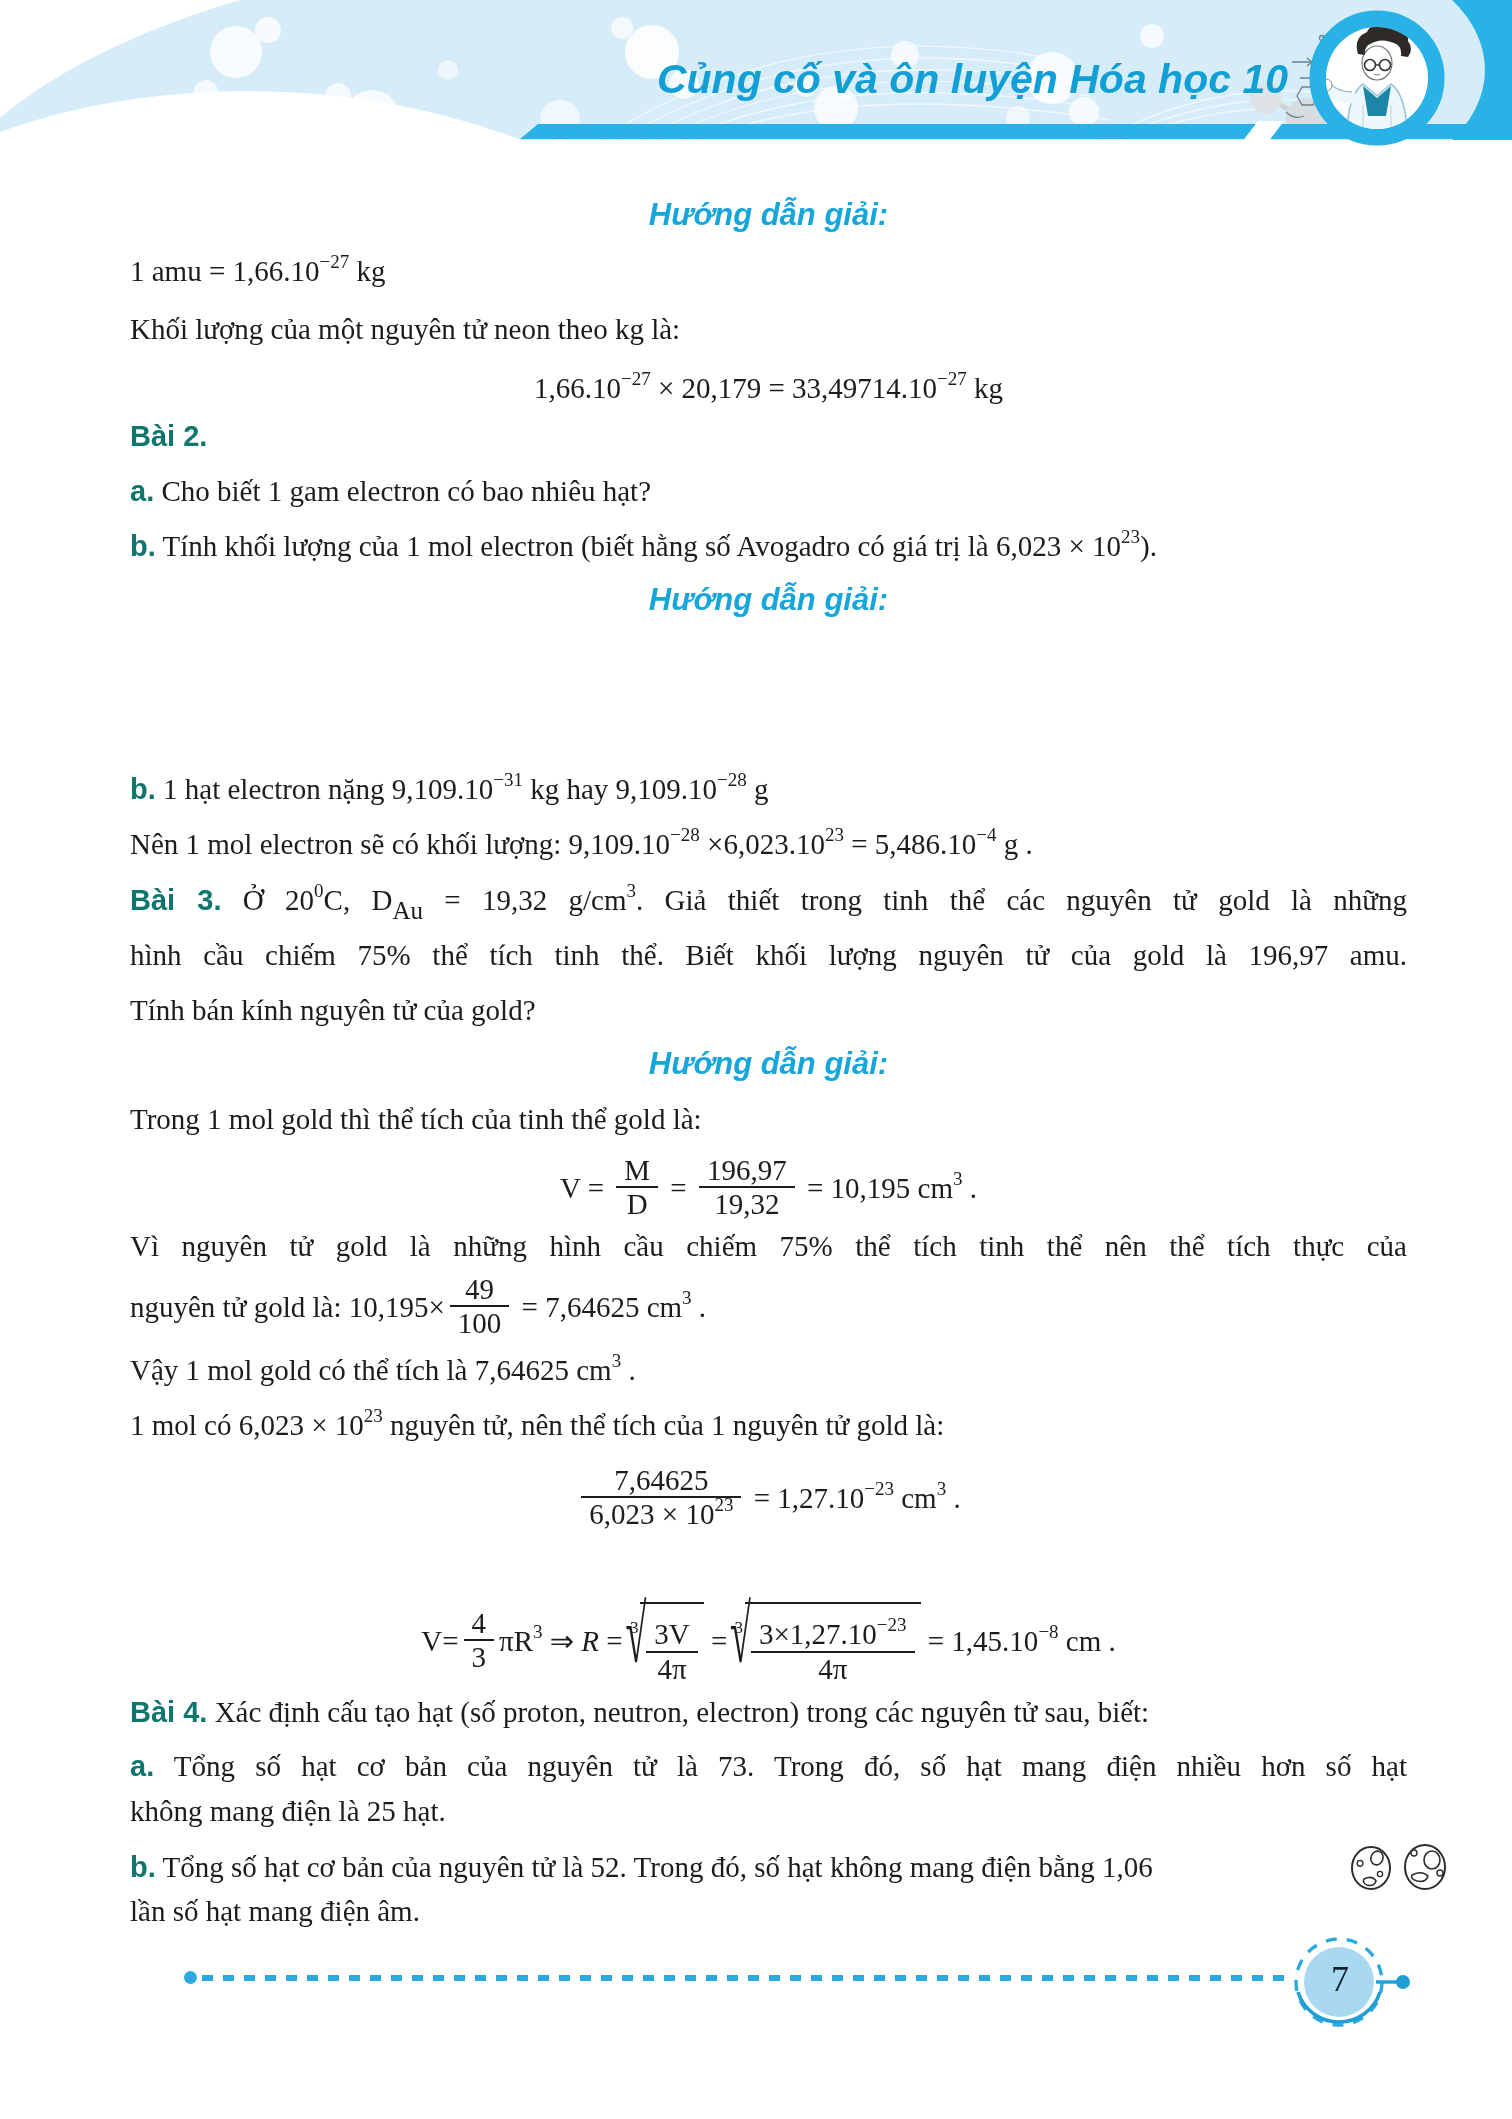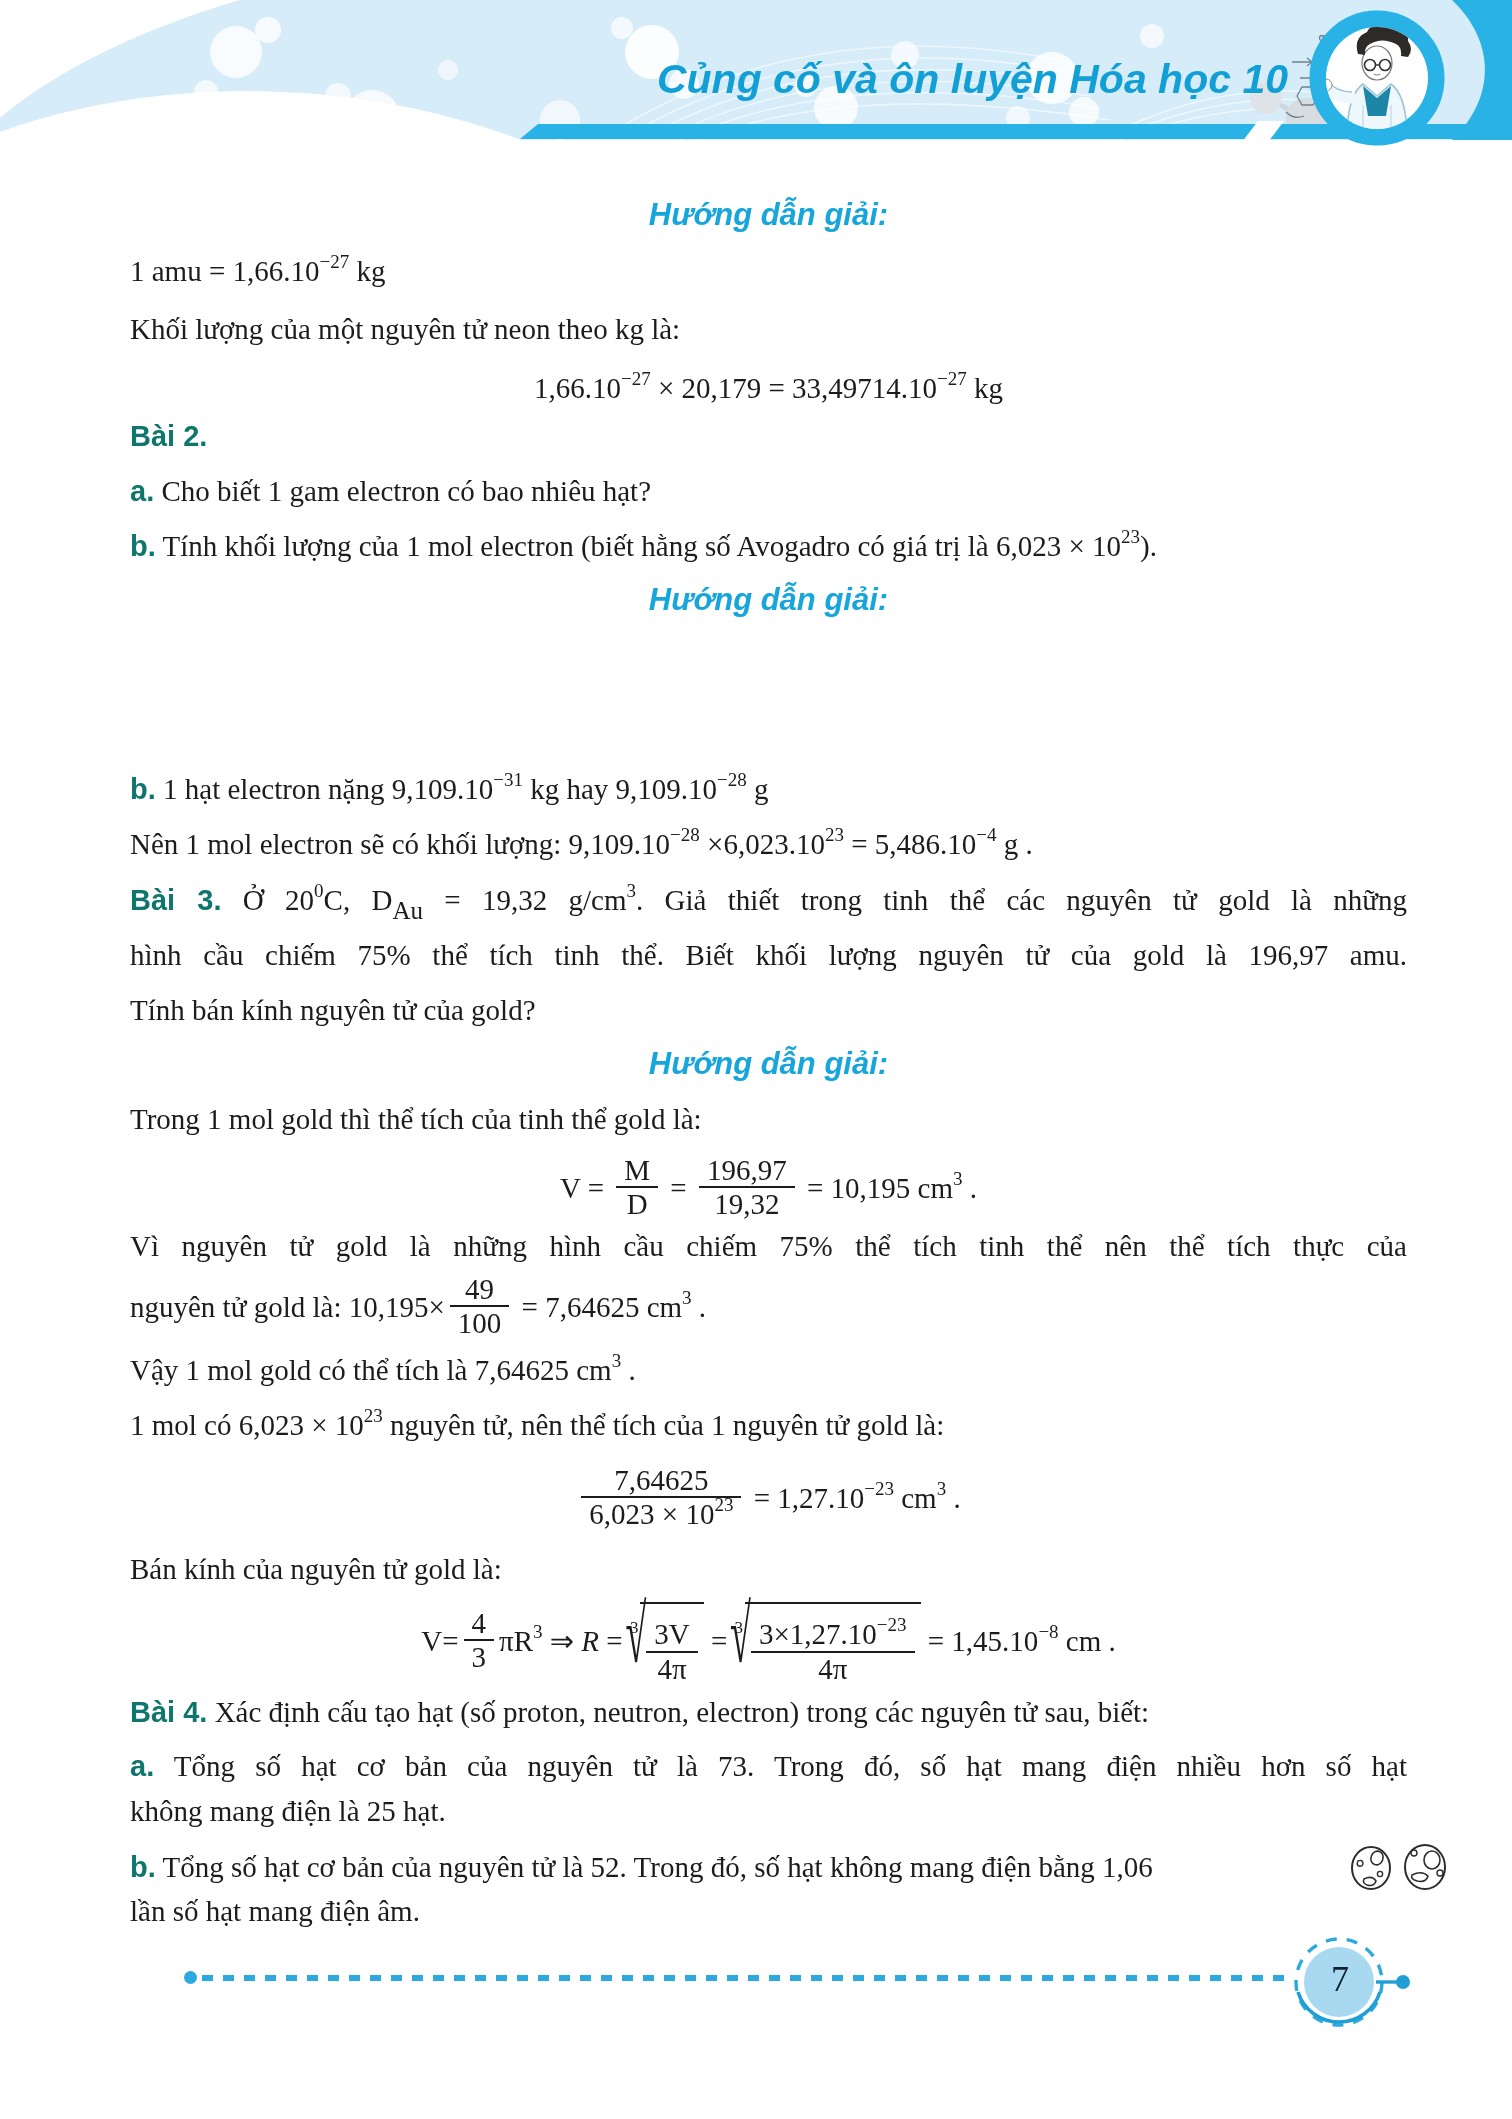--- a/index.html
+++ b/index.html
@@ -173,21 +173,20 @@
   <div class="ln jfull" style="top:1219px">Vì nguyên tử gold là những hình cầu chiếm 75% thể tích tinh thể nên thể tích thực của</div>
 
   <div class="ln tall" style="top:1265px"><span>nguyên tử gold là: 10,195×</span><span class="frac"><span class="num">49</span><span class="den">100</span></span><span> = 7,64625 cm</span><sup>3</sup><span> .</span></div>
 
   <div class="ln" style="top:1343px"><span>Vậy 1 mol gold có thể tích là 7,64625 cm</span><sup>3</sup><span> .</span></div>
 
   <div class="ln" style="top:1398px"><span>1 mol có 6,023 × 10</span><sup>23</sup><span> nguyên tử, nên thể tích của 1 nguyên tử gold là:</span></div>
 
   <div class="ln tall center" style="top:1456px"><span class="frac"><span class="num">7,64625</span><span class="den"><span>6,023 × 10</span><sup>23</sup></span></span><span> = 1,27.10</span><sup>−23</sup><span> cm</span><sup>3</sup><span> .</span></div>
 
-  <div class="ln" style="top:1542px">Bán kính của nguyên tử gold là:</div>
 
   <div class="ln tall center" style="top:1598px"><span>V=</span><span class="frac"><span class="num">4</span><span class="den">3</span></span><span>πR</span><sup>3</sup><span> ⇒ </span><span class="it">R</span><span> = </span><span class="croot"><span class="ridx">3</span><span class="rsign">√</span><span class="rbody"><span class="frac"><span class="num">3V</span><span class="den">4π</span></span></span></span><span> = </span><span class="croot"><span class="ridx">3</span><span class="rsign">√</span><span class="rbody"><span class="frac"><span class="num"><span>3×1,27.10</span><sup>−23</sup></span><span class="den">4π</span></span></span></span><span> = 1,45.10</span><sup>−8</sup><span> cm .</span></div>
 
   <div class="ln" style="top:1685px"><span class="lbl">Bài 4.</span><span> Xác định cấu tạo hạt (số proton, neutron, electron) trong các nguyên tử sau, biết:</span></div>
 
   <div class="ln jfull" style="top:1739px"><span class="lbl">a.</span><span> Tổng số hạt cơ bản của nguyên tử là 73. Trong đó, số hạt mang điện nhiều hơn số hạt</span></div>
 
   <div class="ln" style="top:1784px">không mang điện là 25 hạt.</div>
 
   <div class="ln" style="top:1840px"><span class="lbl">b.</span><span> Tổng số hạt cơ bản của nguyên tử là 52. Trong đó, số hạt không mang điện bằng 1,06</span></div>

